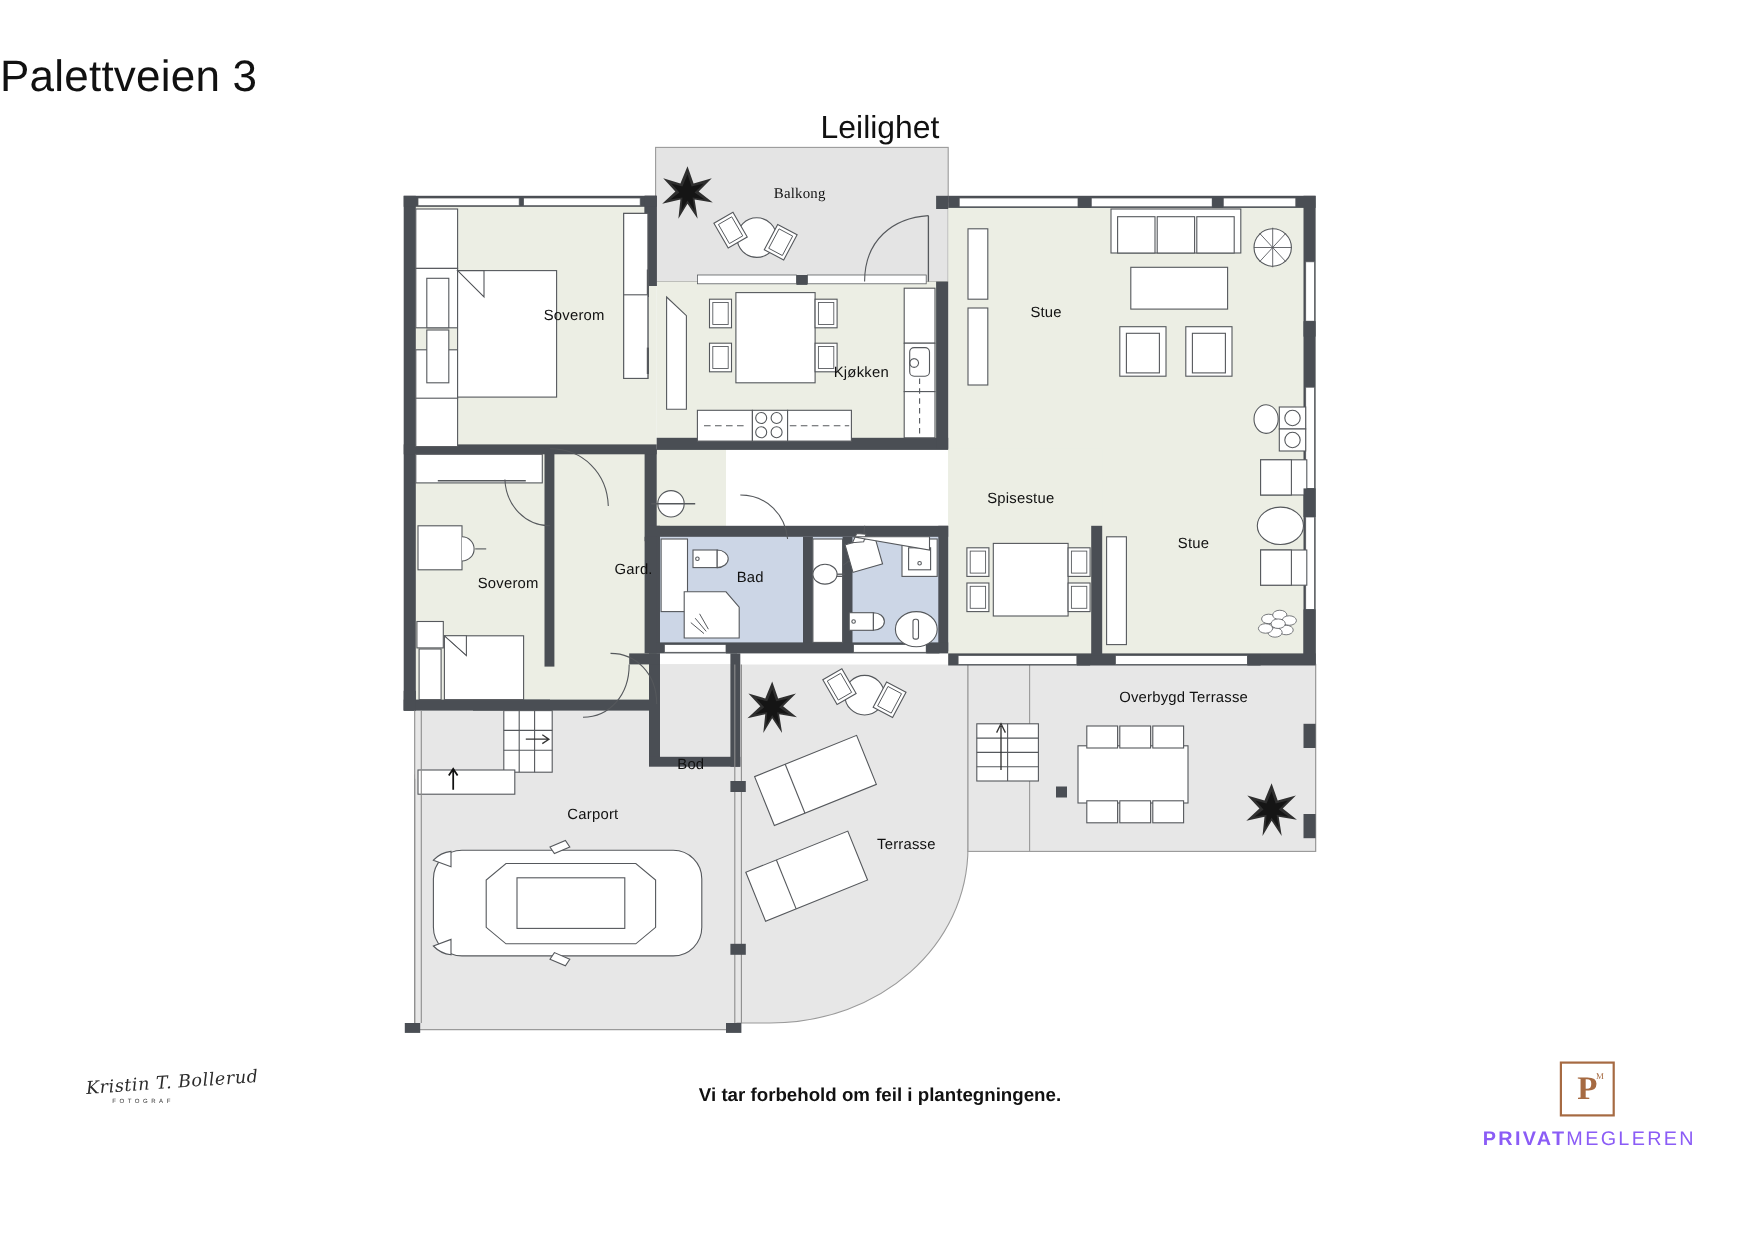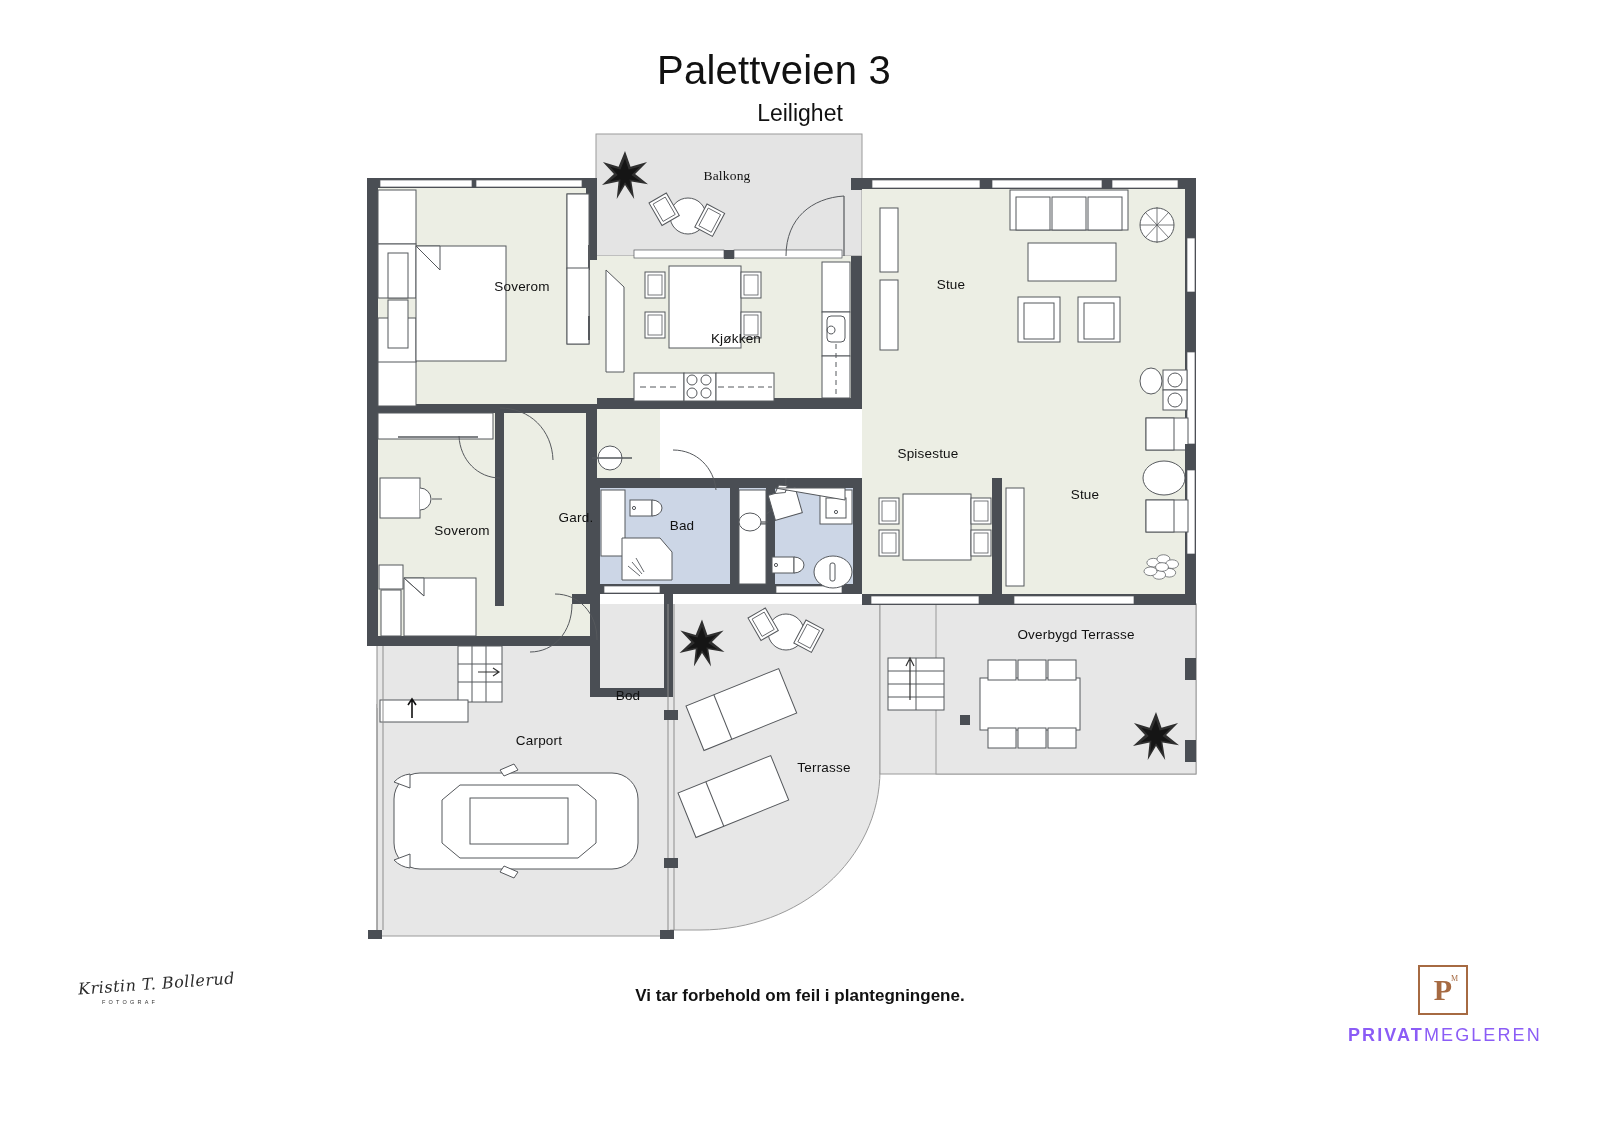--- a/index.html
+++ b/index.html
@@ -2,26 +2,26 @@
 <html><head>
 <meta charset="utf-8">
 <style>
   html,body{margin:0;padding:0;background:#ffffff;}
   body{width:1600px;height:1132px;font-family:"Liberation Sans",sans-serif;color:#1a1a1a;overflow:hidden;}
 
   #sheet{position:relative;width:1600px;height:1132px;background:#fff;}
 
   
   .title{
-    position:absolute;left:0;top:48px;width:1548px;text-align:center;
+    position:absolute;left:0;top:48px;width:1548px;
     font-size:40px;font-weight:400;letter-spacing:.2px;color:#111;
   }
   .subtitle{
     position:absolute;left:0;top:100px;width:1600px;text-align:center;
-    font-size:23px;font-weight:400;color:#111;
+    font-size:29px;font-weight:400;color:#111;
   }
 
   
   .disclaimer{
     position:absolute;left:0;top:986px;width:1600px;text-align:center;
     font-size:17px;color:#111;font-weight:bold;
   }
   .photog{
     position:absolute;left:78px;top:975px;width:130px;height:55px;
   }
@@ -467,21 +467,21 @@
       <line x1="383" y1="646" x2="383" y2="930"></line>
     </g>
     <rect x="664" y="710" width="14" height="10" fill="#4a4e54"></rect>
     <rect x="664" y="858" width="14" height="10" fill="#4a4e54"></rect>
 
   </svg>
 
   <div id="room-labels">
       <div class="rlabel" style="left: 727px; top: 176px; font-family: Liberation Serif, serif;">Balkong</div>
       <div class="rlabel" style="left: 522px; top: 286px;">Soverom</div>
-      <div class="rlabel" style="left: 736px; top: 338px;">Kjøkken</div>
+      <div class="rlabel" style="left: 783px; top: 338px;">Kjøkken</div>
       <div class="rlabel" style="left: 951px; top: 284px;">Stue</div>
       <div class="rlabel" style="left: 928px; top: 453px;">Spisestue</div>
       <div class="rlabel" style="left: 1085px; top: 494px;">Stue</div>
       <div class="rlabel" style="left: 462px; top: 530px;">Soverom</div>
       <div class="rlabel" style="left: 546px; top: 517px; margin-left: 30px;">Gard.</div>
       <div class="rlabel" style="left: 682px; top: 525px;">Bad</div>
       <div class="rlabel" style="left: 628px; top: 652px; margin-top: 43px;">Bod</div>
       <div class="rlabel" style="left: 1076px; top: 634px;">Overbygd Terrasse</div>
       <div class="rlabel" style="left: 539px; top: 740px;">Carport</div>
       <div class="rlabel" style="left: 824px; top: 767px;">Terrasse</div>

